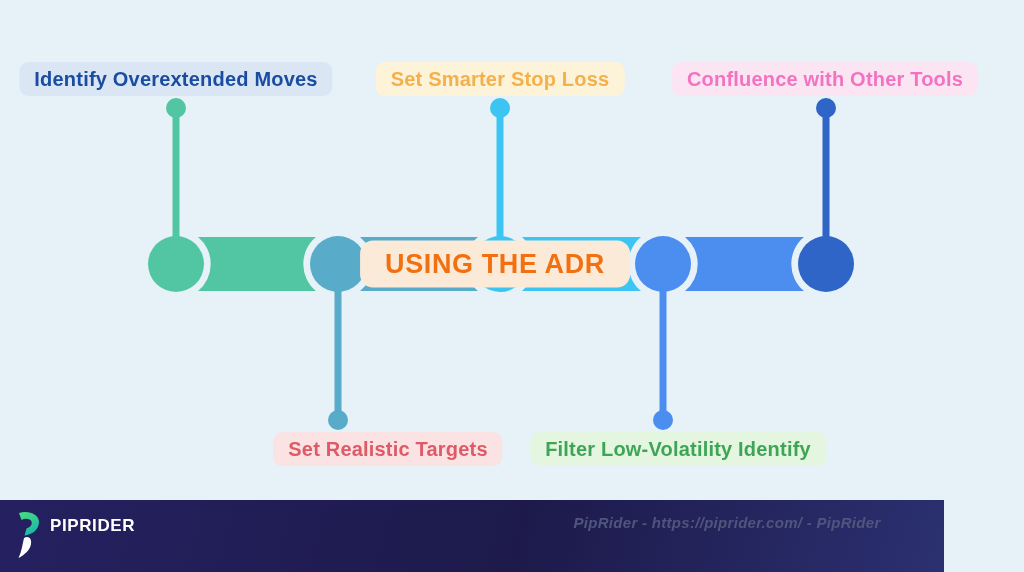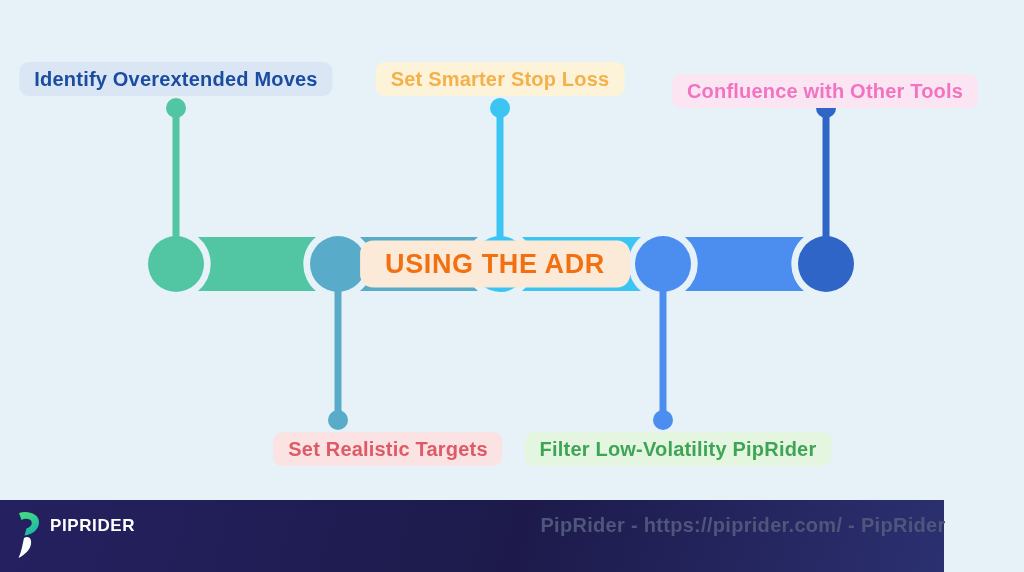--- a/index.html
+++ b/index.html
@@ -51,27 +51,28 @@
     width:30px;height:48px;
   }
   .footer-brand{
     position:absolute;left:50px;top:16px;
     color:#ffffff;
     font-weight:800;
     font-size:17px;
     letter-spacing:.6px;
   }
   .footer-credit{
-    position:absolute;left:743px;top:14px;
+    position:absolute;left:727px;top:14px;
     transform:translateX(-50%);
     color:#50557c;
     font-weight:700;
-    font-size:20px;
+    font-size:15px;
     white-space:nowrap;
     letter-spacing:.3px;
+    font-style:italic;
   }
 </style>
 </head>
 <body>
 
 <div class="canvas">
 
   <svg class="timeline" viewBox="0 0 1024 572" aria-hidden="true">
 
     <g>
@@ -104,25 +105,25 @@
     <circle cx="338" cy="264" r="28" fill="#58abc9"></circle>
     <circle cx="500" cy="264" r="28" fill="#3cc5f2"></circle>
     <circle cx="663" cy="264" r="28" fill="#4c8df0"></circle>
     <circle cx="826" cy="264" r="28" fill="#2e65c6"></circle>
   </svg>
 
   <div class="chip chip-identify" style="left:176px;top:62px;">Identify Overextended Moves</div>
 
   <div class="chip chip-stoploss" style="left:500px;top:62px;">Set Smarter Stop Loss</div>
 
-  <div class="chip chip-confluence" style="left:825px;top:62px;margin-top:12px;">Confluence with Other Tools</div>
+  <div class="chip chip-confluence" style="left:825px;top:62px;">Confluence with Other Tools</div>
 
   <div class="chip chip-targets" style="left:340px;top:432px;">Set Realistic Targets</div>
 
-  <div class="chip chip-filter" style="left:678px;top:432px;">Filter Low-Volatility PipRider</div>
+  <div class="chip chip-filter" style="left:678px;top:432px;">Filter Low-Volatility Identify</div>
 
   <div class="chip-title">USING THE ADR</div>
 
   <div class="footer">
     <svg class="footer-logo" viewBox="0 0 30 48" aria-hidden="true">
       <defs>
         <linearGradient id="logoGrad" x1="0" y1="0" x2="0.4" y2="1">
           <stop offset="0" stop-color="#46e07c"></stop>
           <stop offset="1" stop-color="#1fb8a6"></stop>
         </linearGradient>

